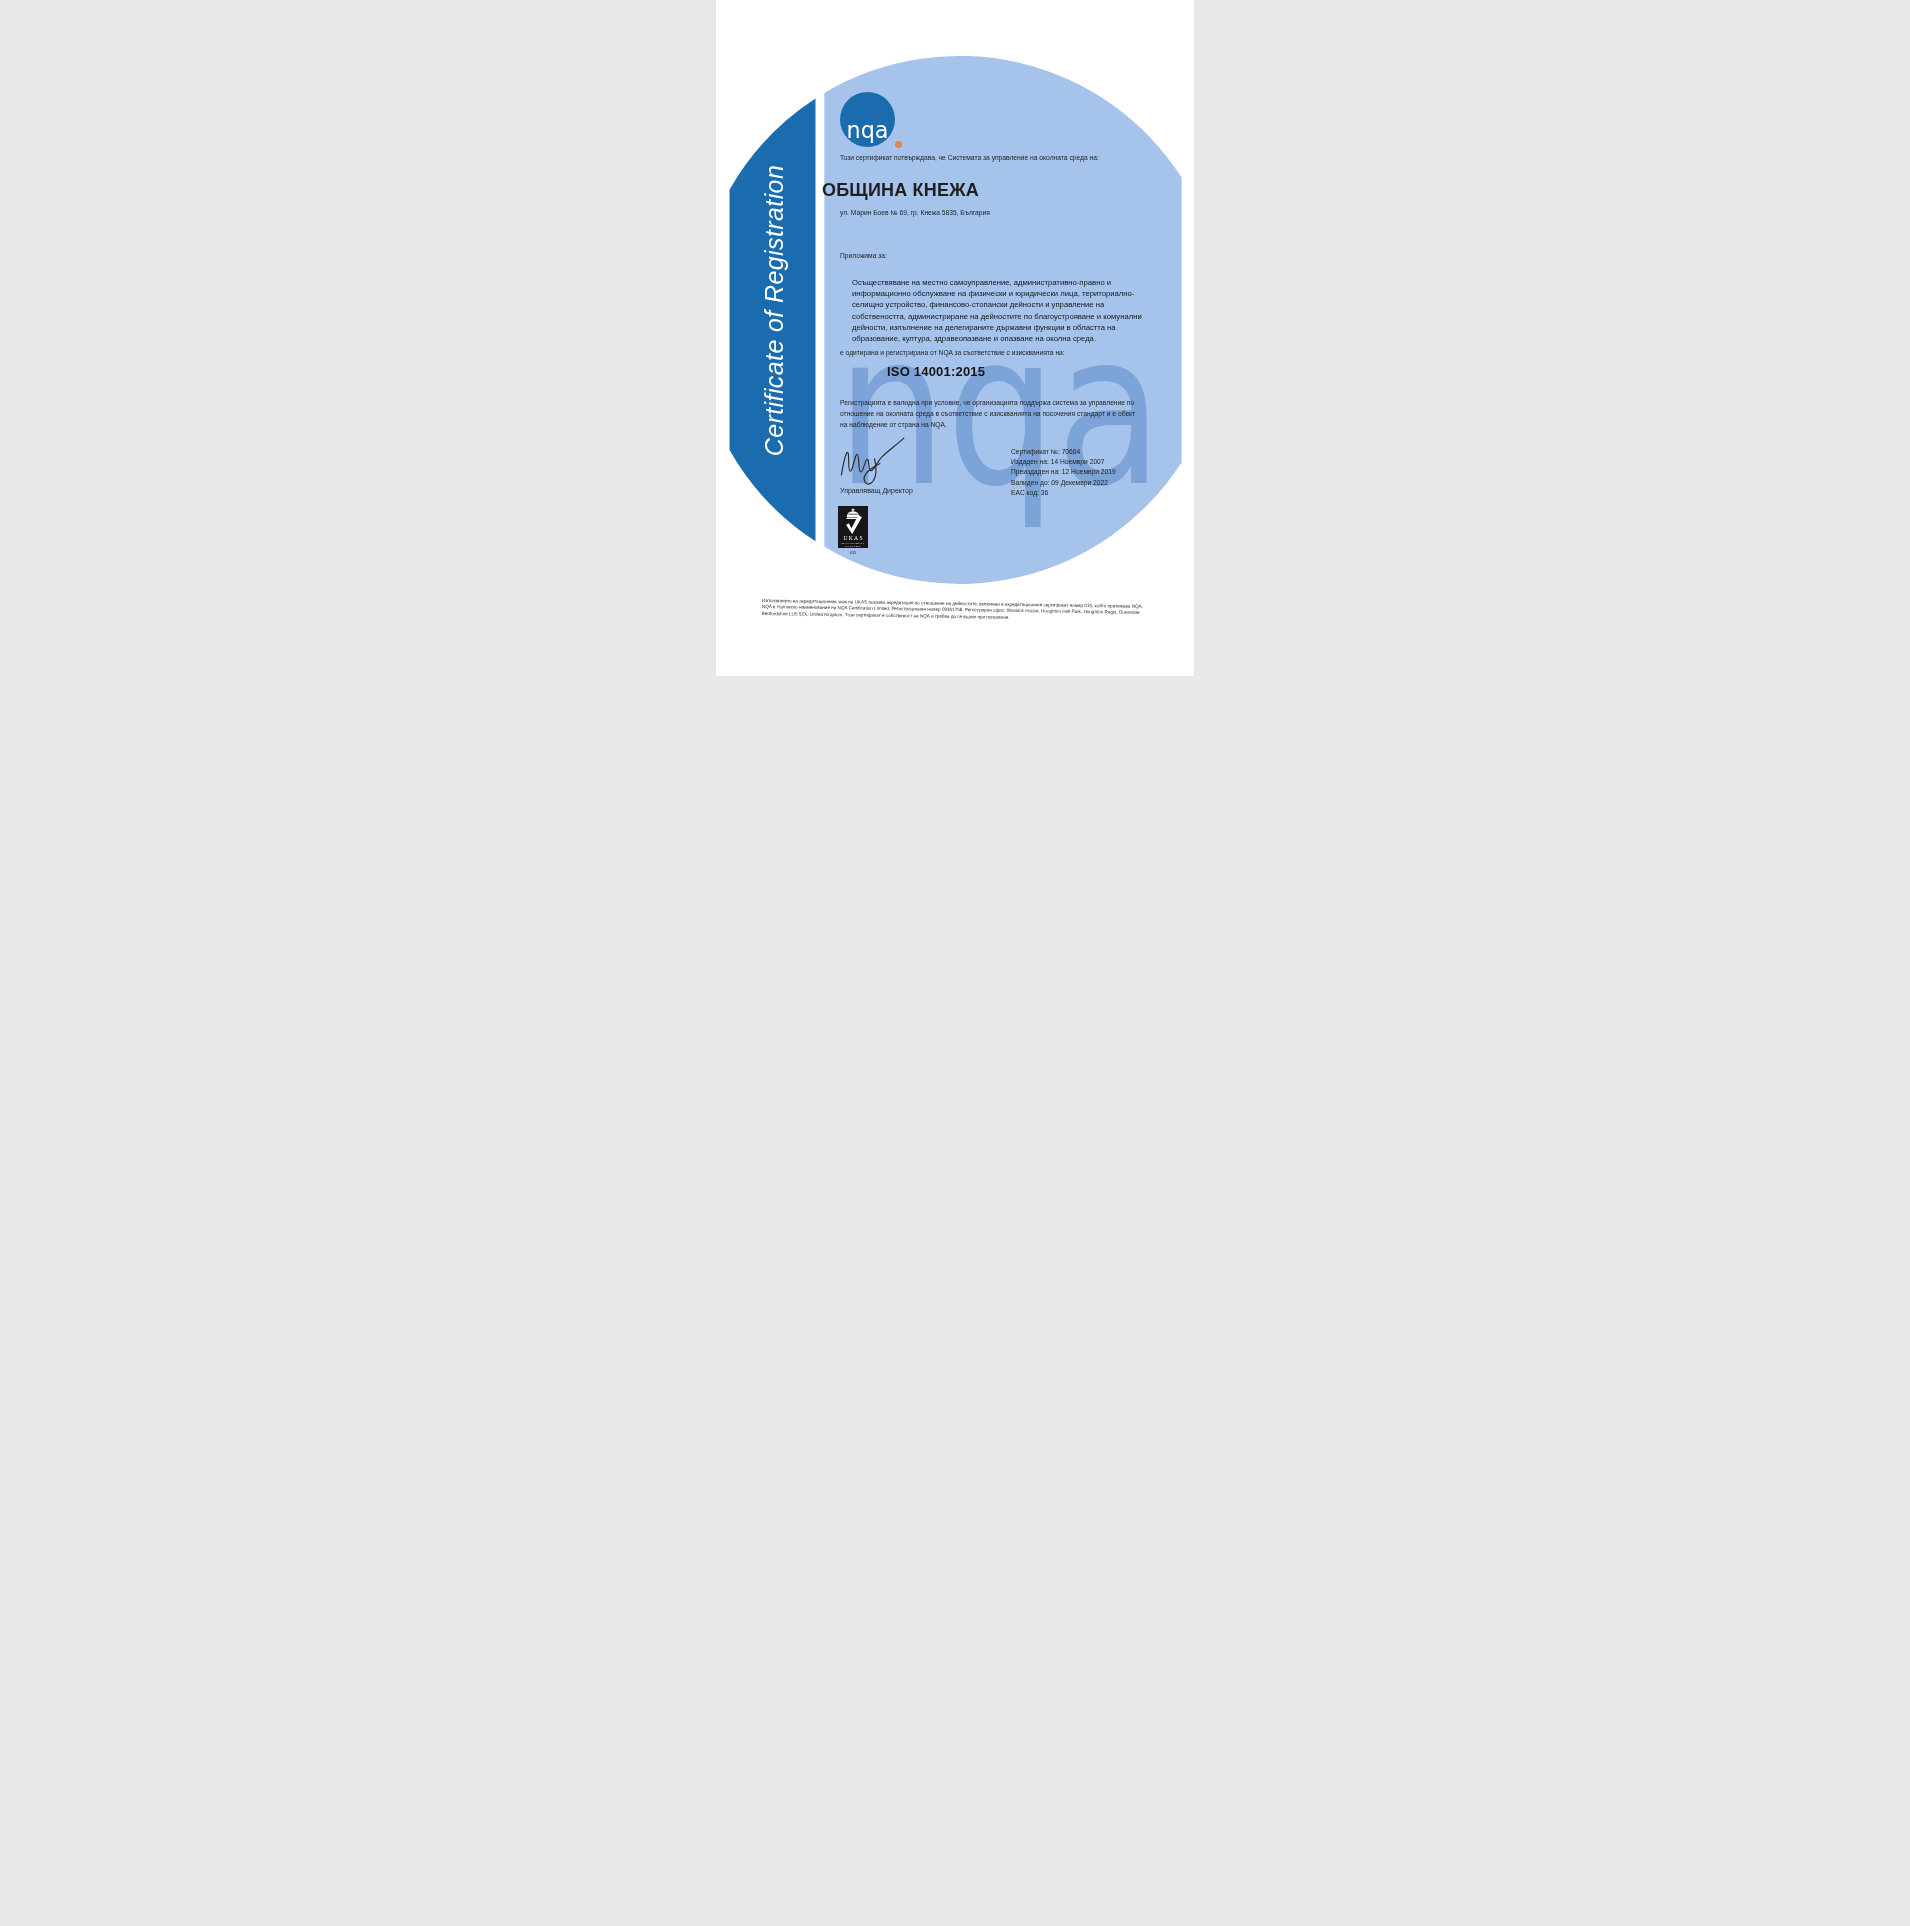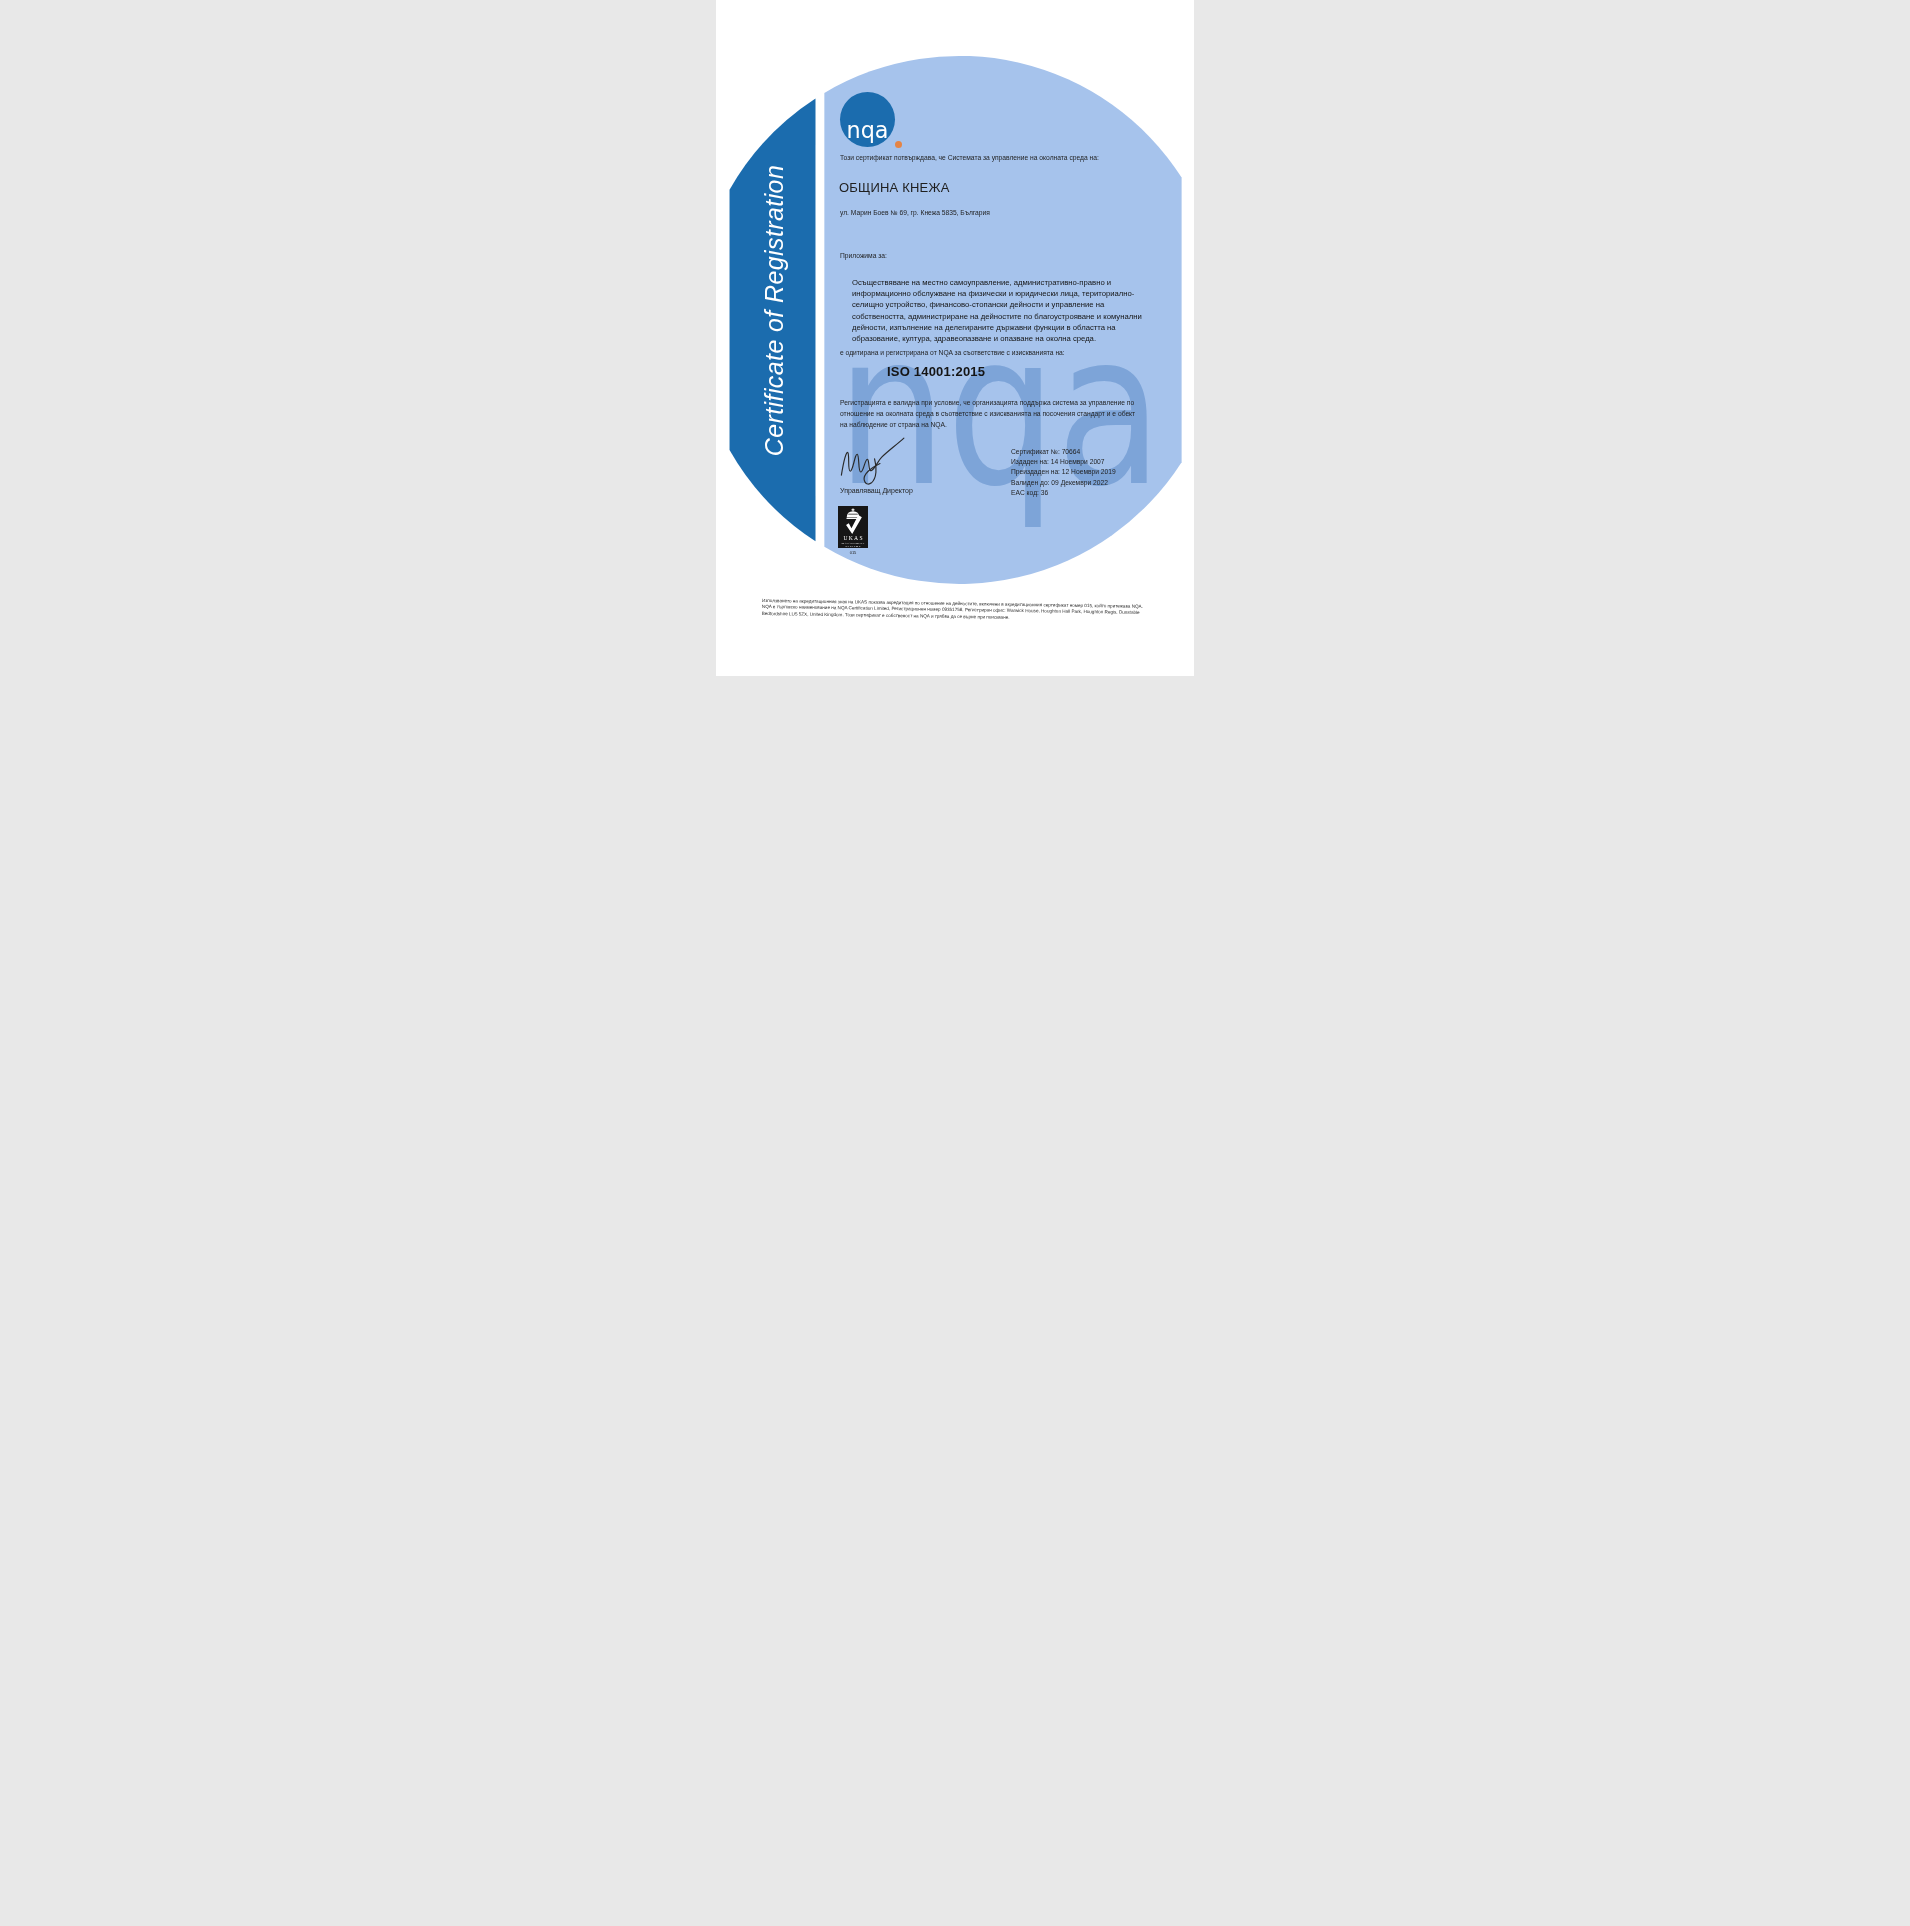--- a/index.html
+++ b/index.html
@@ -39,21 +39,21 @@
     font-size:22.3px;line-height:1;
     color:#ffffff;
   }
   .nqa-logo-dot{
     position:absolute;left:179px;top:141px;width:7.3px;height:7.3px;
     border-radius:50%;
     background:#e58445;
   }
 
   .intro-line{position:absolute;left:124px;top:154px;font-size:6.7px;}
-  .org-name{position:absolute;left:123px;top:180px;font-size:13px;font-weight:normal;letter-spacing:0.2px;}
+  .org-name{position:absolute;left:106px;top:180px;font-size:18px;font-weight:bold;letter-spacing:0.2px;}
   .org-address{position:absolute;left:124px;top:209px;font-size:6.7px;}
   .applicable-label{position:absolute;left:124px;top:252px;font-size:6.7px;}
   .scope-text{
     position:absolute;left:136px;top:277px;width:324px;
     font-size:7.7px;font-weight:normal;line-height:11.2px;
     white-space:pre-line;color:#151515;
   }
   .audited-line{position:absolute;left:124px;top:349px;font-size:6.7px;}
   .standard-name{position:absolute;left:124px;top:364px;font-size:13px;font-weight:bold;letter-spacing:0.2px;color:#151515;padding-left:47px;}
   .validity-text{

